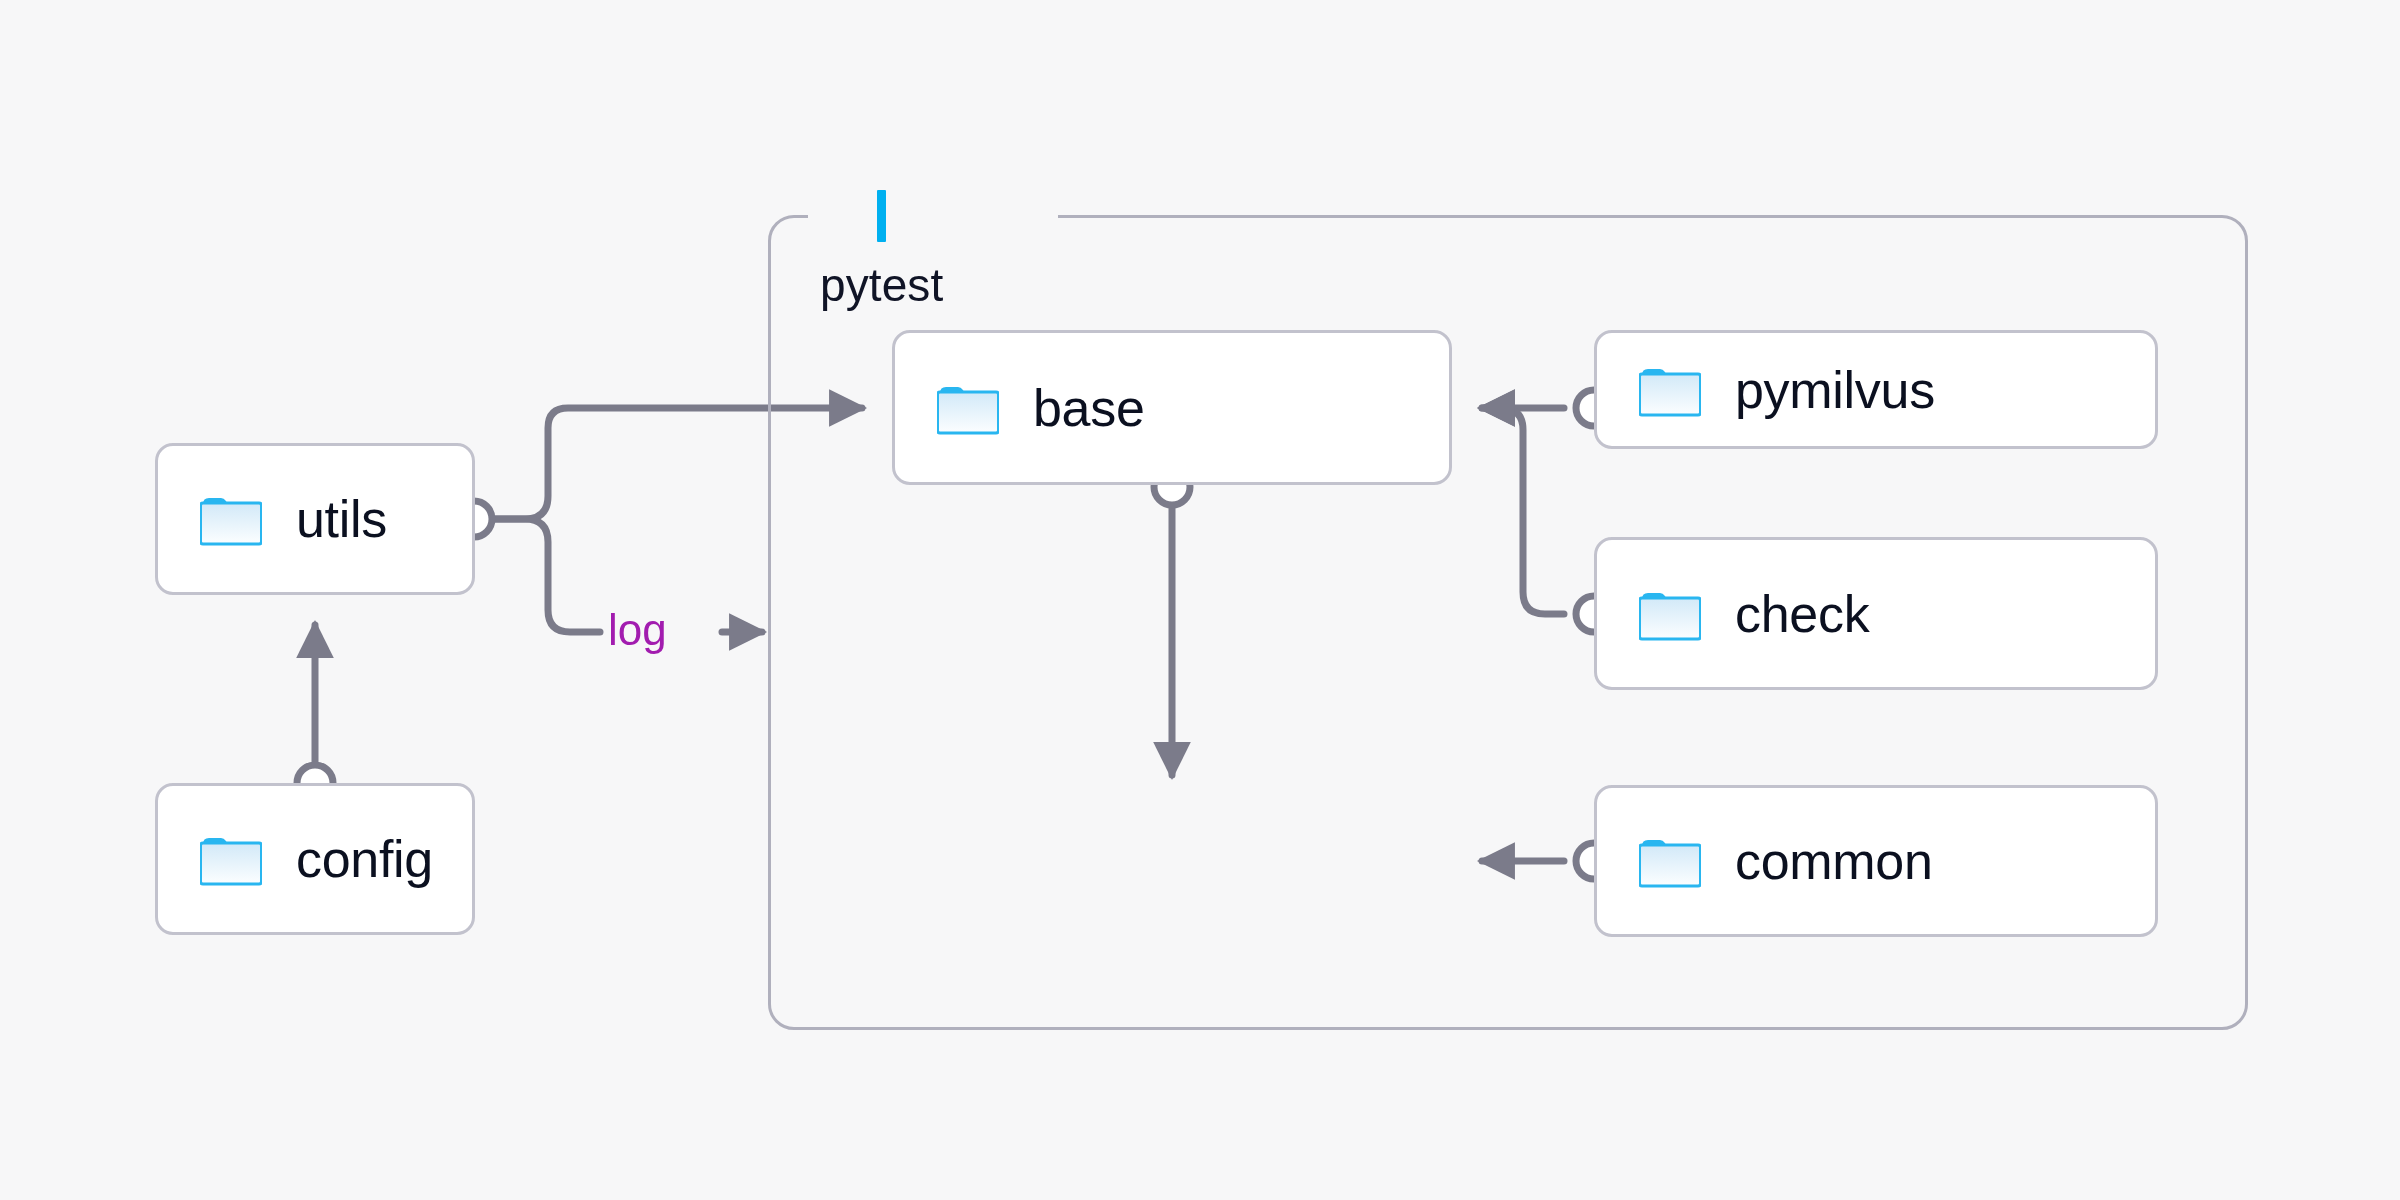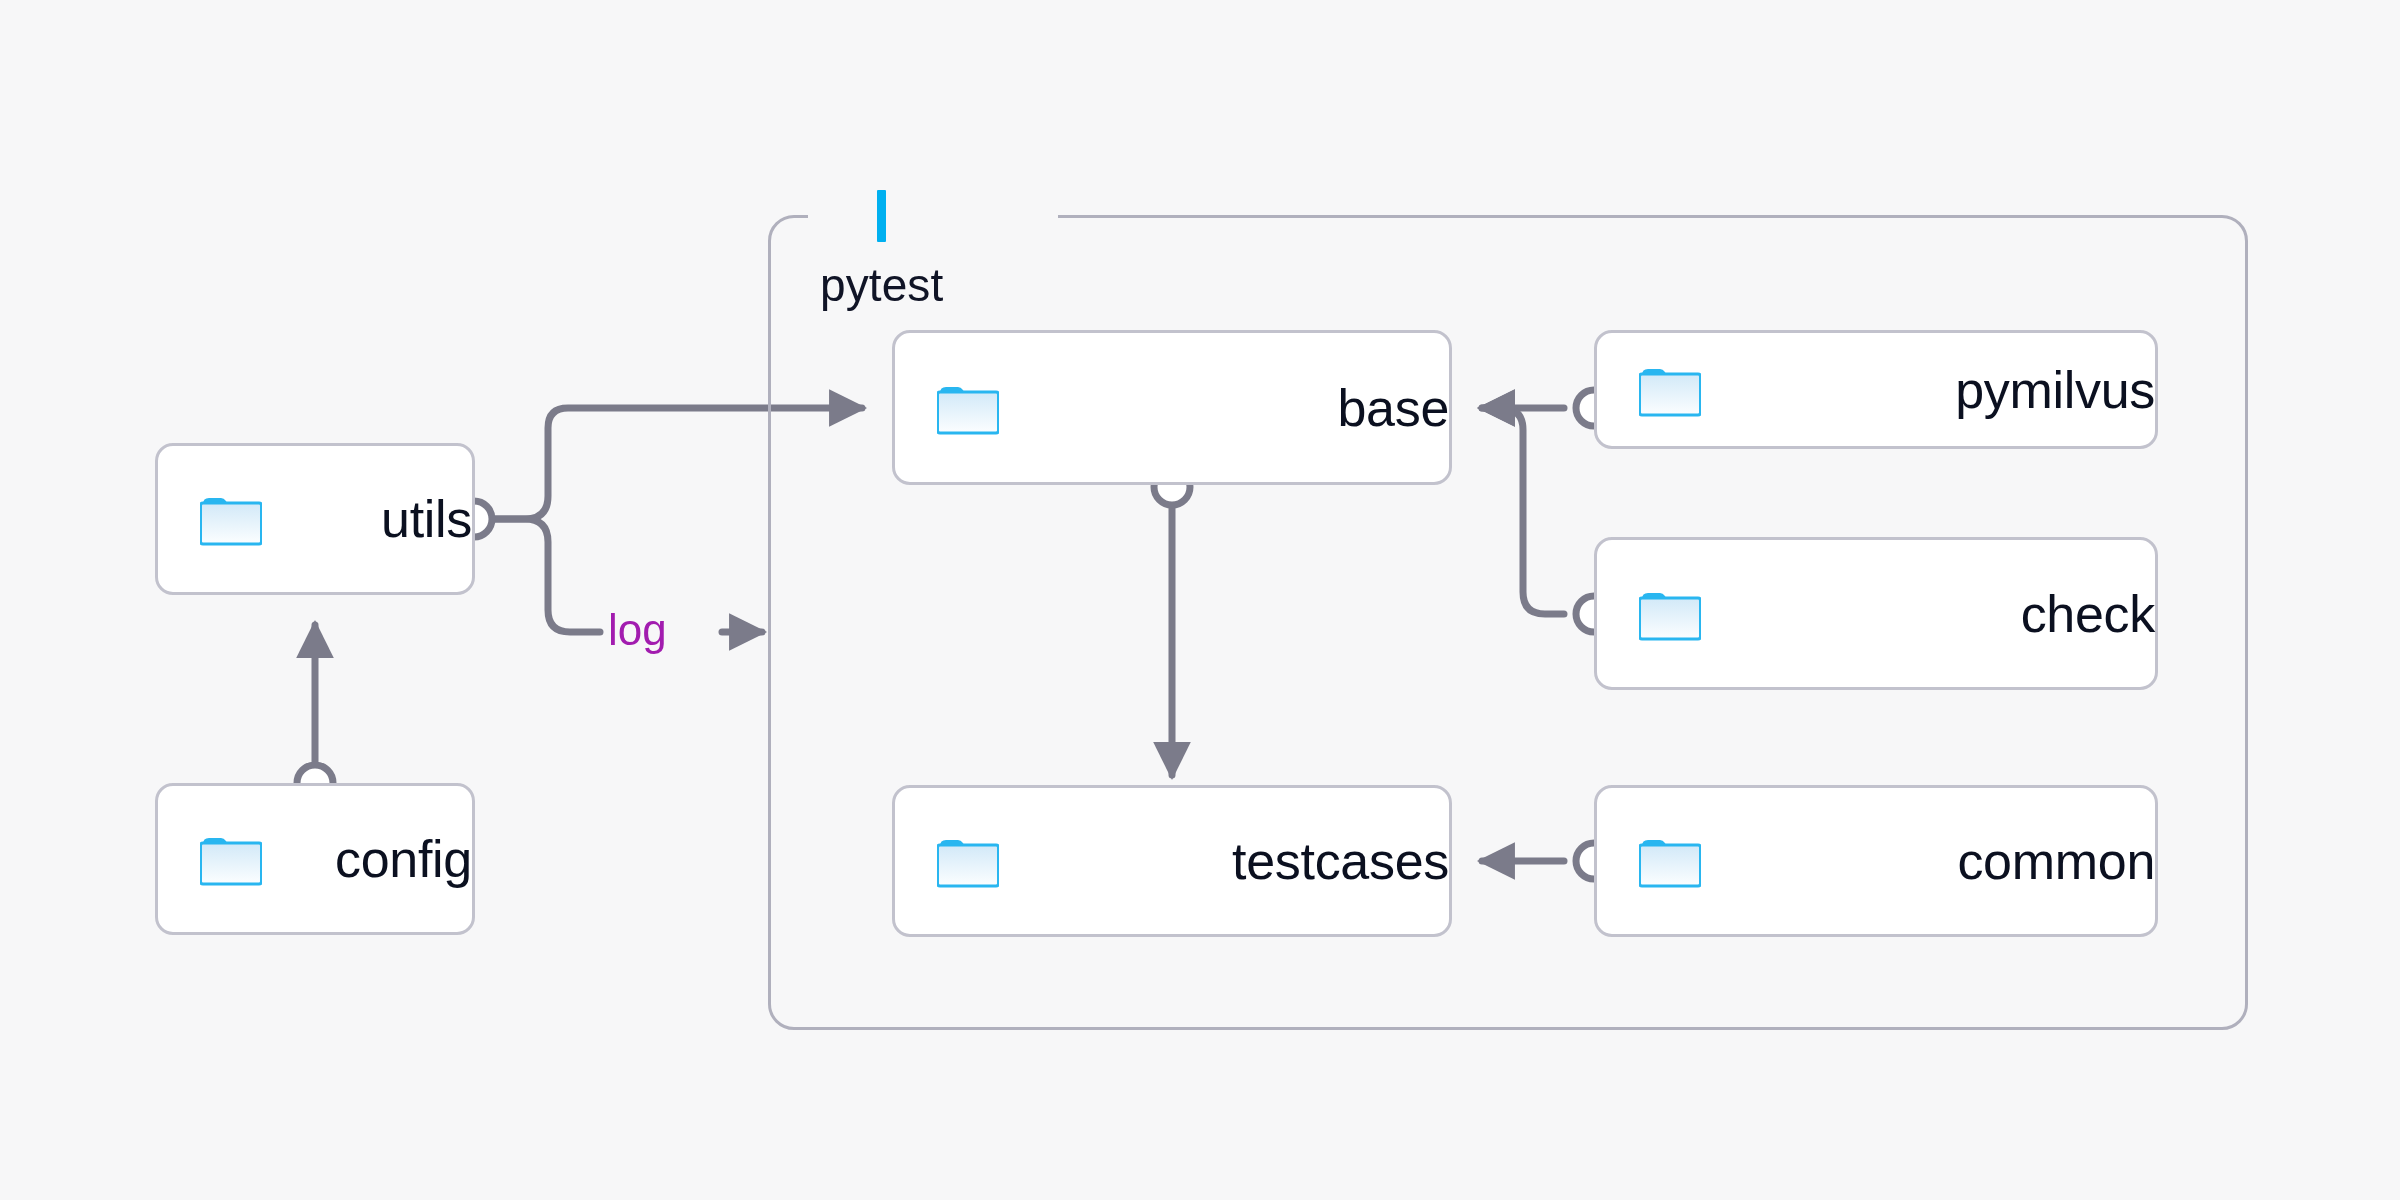--- a/index.html
+++ b/index.html
@@ -65,21 +65,20 @@
   .node {
     position: absolute;
     box-sizing: border-box;
     background: #ffffff;
     border: 3px solid #c2c2cd;
     border-radius: 18px;
     display: flex;
     align-items: center;
     padding-left: 42px;
     gap: 34px;
-    justify-content: space-between;
   }
   .node-label {
     font-size: 52px;
     color: #0b1020;
     line-height: 1;
     letter-spacing: -.3px;
     white-space: nowrap;
   }
 
   
@@ -177,29 +176,20 @@
   <div class="node" style="left:892px; top:330px; width:560px; height:155px;">
     <span class="folder-icon">
       <svg viewBox="0 0 62 54" width="62" height="54">
         <path d="M3 12 q0-6 6-6 h12 q3 0 4.5 2.5 L28 12 Z" fill="#29b6f0"></path>
         <path d="M3 11 h56 q2.5 0 2.5 2.5 v36 q0 2.5 -2.5 2.5 h-56 q-2.5 0 -2.5 -2.5 v-36 q0 -2.5 2.5 -2.5 Z" fill="url(#folderGrad)" stroke="#29b6f0" stroke-width="3"></path>
       </svg>
     </span>
     <span class="node-label">base</span>
   </div>
 
-  <div class="node" style="left:892px; top:785px; width:560px; height:152px;">
-    <span class="folder-icon">
-      <svg viewBox="0 0 62 54" width="62" height="54">
-        <path d="M3 12 q0-6 6-6 h12 q3 0 4.5 2.5 L28 12 Z" fill="#29b6f0"></path>
-        <path d="M3 11 h56 q2.5 0 2.5 2.5 v36 q0 2.5 -2.5 2.5 h-56 q-2.5 0 -2.5 -2.5 v-36 q0 -2.5 2.5 -2.5 Z" fill="url(#folderGrad)" stroke="#29b6f0" stroke-width="3"></path>
-      </svg>
-    </span>
-    <span class="node-label">testcases</span>
-  </div>
 
   <div class="node" style="left:1594px; top:330px; width:564px; height:119px;">
     <span class="folder-icon">
       <svg viewBox="0 0 62 54" width="62" height="54">
         <path d="M3 12 q0-6 6-6 h12 q3 0 4.5 2.5 L28 12 Z" fill="#29b6f0"></path>
         <path d="M3 11 h56 q2.5 0 2.5 2.5 v36 q0 2.5 -2.5 2.5 h-56 q-2.5 0 -2.5 -2.5 v-36 q0 -2.5 2.5 -2.5 Z" fill="url(#folderGrad)" stroke="#29b6f0" stroke-width="3"></path>
       </svg>
     </span>
     <span class="node-label">pymilvus</span>
   </div>

